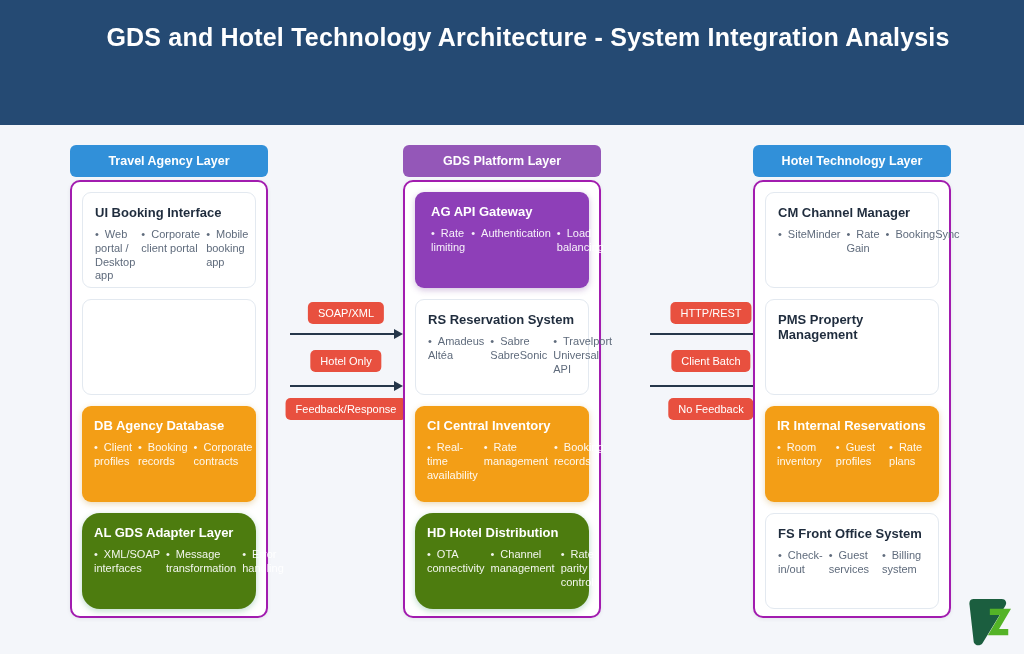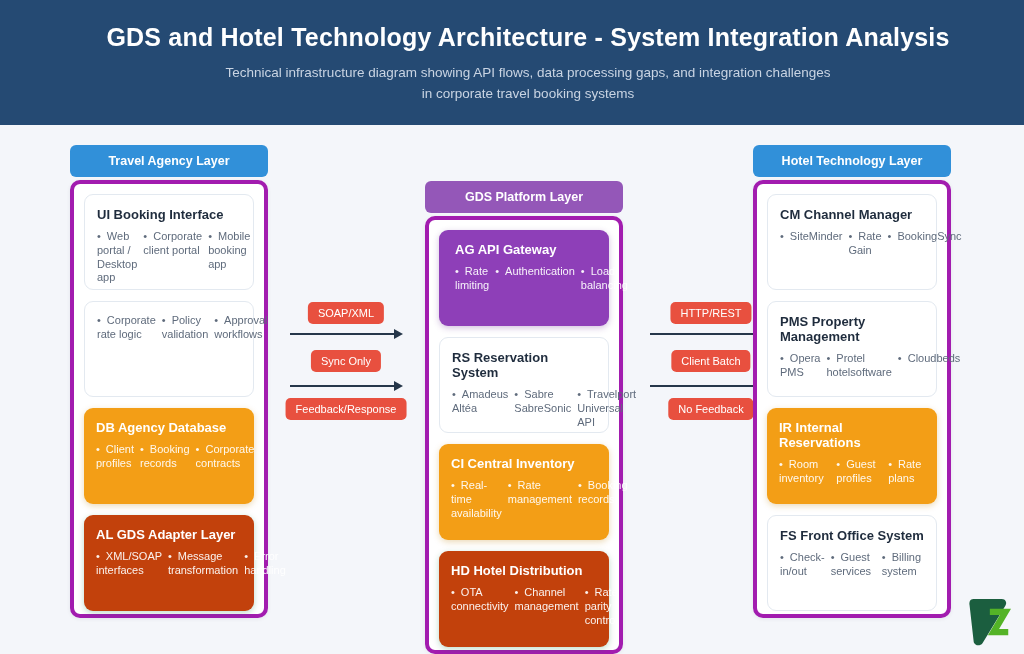--- a/index.html
+++ b/index.html
@@ -21,42 +21,42 @@
     font-size: 25px; font-weight: bold; letter-spacing: .2px;
   }
   .hero .sub {
     margin-top: 11px; font-size: 13.5px; line-height: 1.55; color: #c9d4e3;
   }
   
   .canvas { position: absolute; top: 125px; left: 0; width: 1024px; height: 529px; }
 
   .column { position: absolute; top: 20px; width: 198px; }
   .col-1 { left: 70px; }
-  .col-2 { left: 425px; margin-top: 36px; }
+  .col-2 { left: 403px; }
   .col-3 { left: 753px; }
 
   .col-tab {
     height: 32px; border-radius: 6px;
     display: flex; align-items: center; justify-content: center;
     color: #fff; font-weight: bold; font-size: 12.5px;
   }
   .col-tab--blue   { background: #3190d9; }
   .col-tab--purple { background: #9457b8; }
 
   .col-panel {
     margin-top: 3px; height: 438px;
-    background: #ffffff; border: 4px solid #a21caf; border-radius: 10px;
+    background: #ffffff; border: 2px solid #a21caf; border-radius: 10px;
     box-shadow: 0 1px 4px rgba(15,30,60,.07);
     padding: 10px; display: flex; flex-direction: column; gap: 11px;
   }
 
   .card { border-radius: 9px; padding: 12px 12px 10px; height: 96px; flex: 0 0 96px; }
   .card--white  { background: #ffffff; border: 1px solid #e3e9f0; }
   .card--orange { background: #f39e16; box-shadow: 0 2px 6px rgba(190,130,15,.30); }
-  .card--green  { background: #c2410c; box-shadow: 0 2px 6px rgba(20,130,70,.28); }
+  .card--green  { background: #4d7c0f; box-shadow: 0 2px 6px rgba(20,130,70,.28); border-radius: 18px; }
   .card--purple { background: #8e3fb8; box-shadow: 0 2px 6px rgba(110,50,150,.30); padding-left: 16px; }
 
   .card-title { margin: 0 0 8px; font-size: 13px; font-weight: bold; color: #1f2c3d; }
   .card--orange .card-title, .card--green .card-title, .card--purple .card-title { color: #ffffff; }
 
   .card ul { margin: 0; padding: 0; list-style: none; display: flex; flex-direction: row; gap: 6px; }
   .card li { font-size: 11px; color: #5f6b7c; line-height: 1.25; }
   .card li::before { content: "•"; margin-right: 6px; }
   .card--orange li, .card--green li, .card--purple li { color: rgba(255,255,255,.93); }
 
@@ -87,47 +87,38 @@
   
   .logo { position: absolute; right: 13px; bottom: 7px; width: 46px; height: 50px; }
 </style>
 </head>
 <body>
 
 <div class="page">
 
   <div class="hero">
     <h1>GDS and Hotel Technology Architecture - System Integration Analysis</h1>
-    <div class="sub">
-      <div>Technical infrastructure diagram showing API flows, data processing gaps, and integration challenges</div>
-      <div>in corporate travel booking systems</div>
-    </div>
   </div>
 
   <div class="canvas">
 
     <div class="column col-1">
       <div class="col-tab col-tab--blue">Travel Agency Layer</div>
       <div class="col-panel">
 
         <div class="card card--white">
           <h3 class="card-title">UI Booking Interface</h3>
           <ul>
             <li>Web portal / Desktop app</li>
             <li>Corporate client portal</li>
             <li>Mobile booking app</li>
           </ul>
         </div>
 
         <div class="card card--white">
-          <ul>
-            <li>Corporate rate logic</li>
-            <li>Policy validation</li>
-            <li>Approval workflows</li>
-          </ul>
         </div>
 
         <div class="card card--orange">
           <h3 class="card-title">DB Agency Database</h3>
           <ul>
             <li>Client profiles</li>
             <li>Booking records</li>
             <li>Corporate contracts</li>
           </ul>
         </div>
@@ -140,21 +131,21 @@
             <li>Error handling</li>
           </ul>
         </div>
 
       </div>
     </div>
 
     <div class="flow flow-left">
       <div class="flow-badge fb-1">SOAP/XML</div>
       <div class="flow-arrow fa-1"></div>
-      <div class="flow-badge fb-2">Sync Only</div>
+      <div class="flow-badge fb-2">Hotel Only</div>
       <div class="flow-arrow fa-2"></div>
       <div class="flow-badge fb-3">Feedback/Response</div>
     </div>
 
     <div class="column col-2">
       <div class="col-tab col-tab--purple">GDS Platform Layer</div>
       <div class="col-panel">
 
         <div class="card card--purple">
           <h3 class="card-title">AG API Gateway</h3>
@@ -211,25 +202,20 @@
           <h3 class="card-title">CM Channel Manager</h3>
           <ul>
             <li>SiteMinder</li>
             <li>Rate Gain</li>
             <li>BookingSync</li>
           </ul>
         </div>
 
         <div class="card card--white">
           <h3 class="card-title">PMS Property Management</h3>
-          <ul>
-            <li>Opera PMS</li>
-            <li>Protel hotelsoftware</li>
-            <li>Cloudbeds</li>
-          </ul>
         </div>
 
         <div class="card card--orange">
           <h3 class="card-title">IR Internal Reservations</h3>
           <ul>
             <li>Room inventory</li>
             <li>Guest profiles</li>
             <li>Rate plans</li>
           </ul>
         </div>

